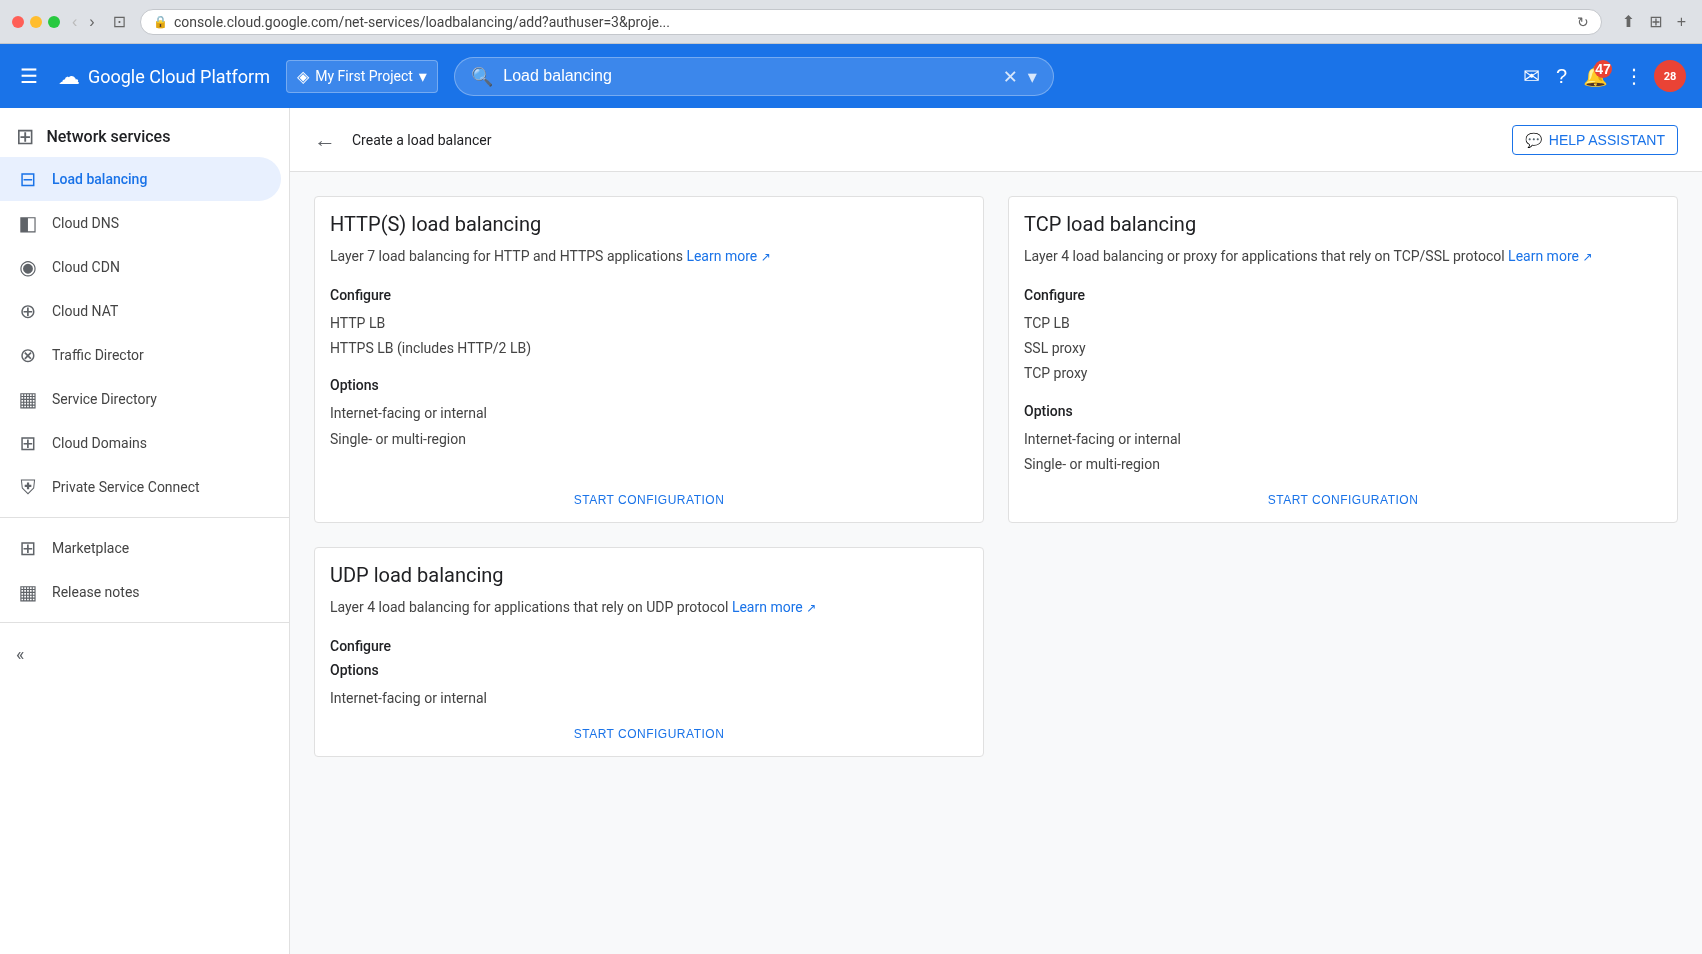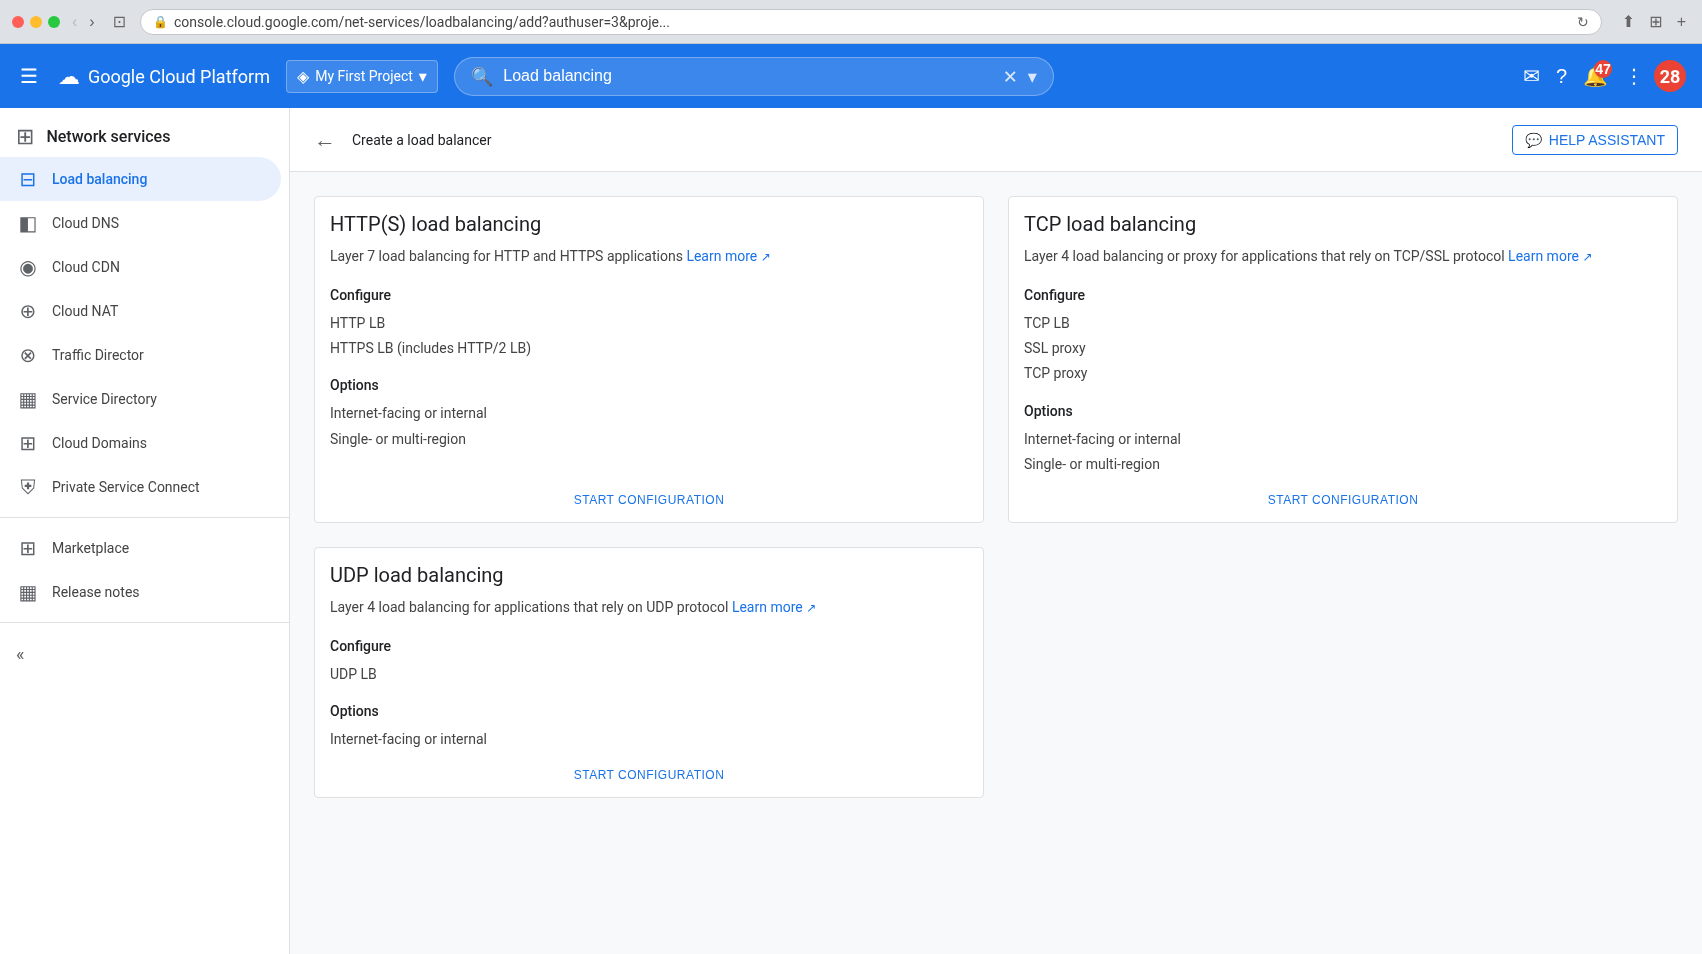--- a/index.html
+++ b/index.html
@@ -99,21 +99,21 @@
       width: 18px; height: 18px;
       display: flex; align-items: center; justify-content: center;
       font-weight: bold;
     }
     .avatar {
       width: 32px; height: 32px;
       border-radius: 50%;
       background: #ea4335;
       color: white;
       display: flex; align-items: center; justify-content: center;
-      font-size: 18px; font-weight: bold;
+      font-size: 11px; font-weight: bold;
       cursor: pointer;
     }
 
     
     .main-layout {
       display: flex;
       height: calc(954px - 44px - 64px);
     }
 
     
@@ -398,23 +398,20 @@
         </div>
         <button class="start-config-btn">START CONFIGURATION</button>
       </div>
 
       <div class="lb-card udp-card-wrapper">
         <div class="lb-card-title">UDP load balancing</div>
         <div class="lb-card-desc">
           <span>Layer 4 load balancing for applications that rely on UDP protocol</span><a href="#" class="learn-more"> <span>Learn more</span> <span class="external-link-icon">↗</span></a>
         </div>
         <div class="lb-card-section-title">Configure</div>
-        <div class="lb-card-list">
-          <div>UDP LB</div>
-        </div>
         <div class="lb-card-section-title">Options</div>
         <div class="lb-card-list">
           <div>Internet-facing or internal</div>
         </div>
         <button class="start-config-btn">START CONFIGURATION</button>
       </div>
 
     </div>
   </main>
 </div>

